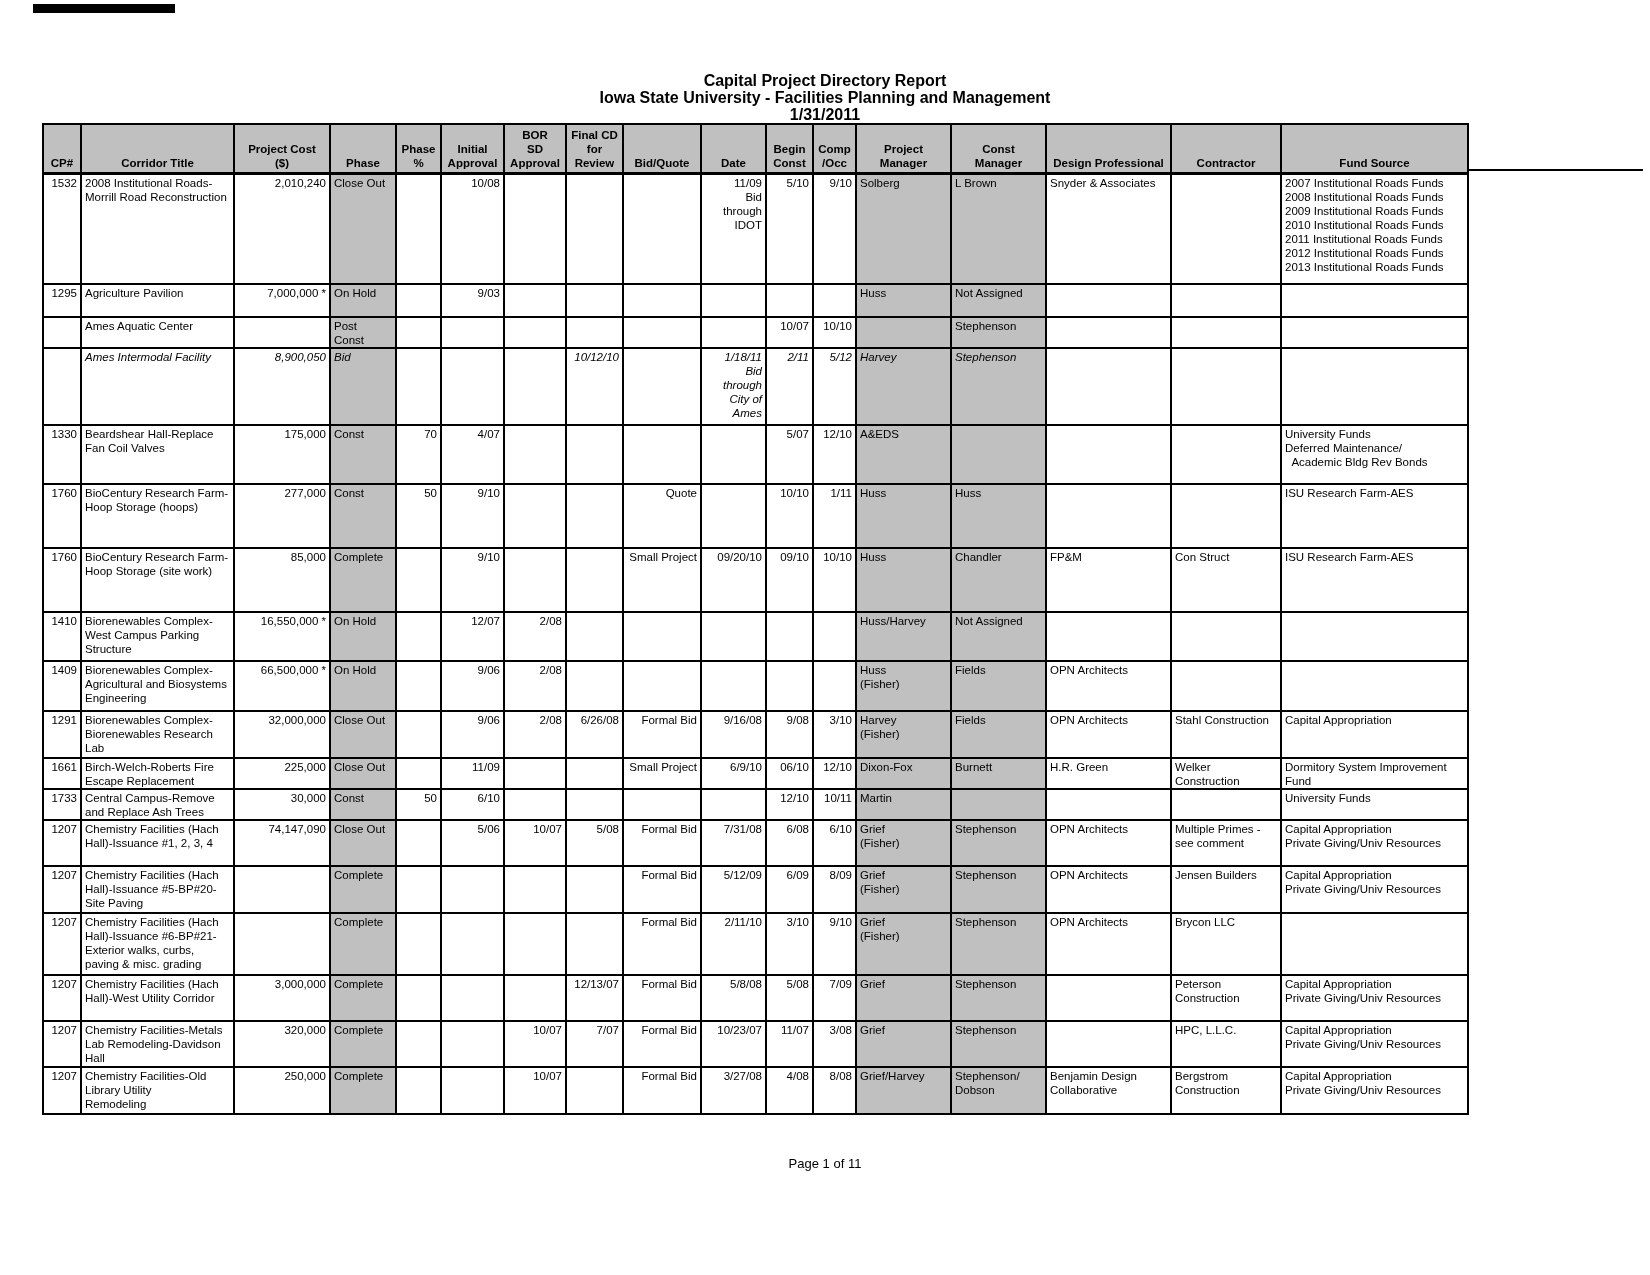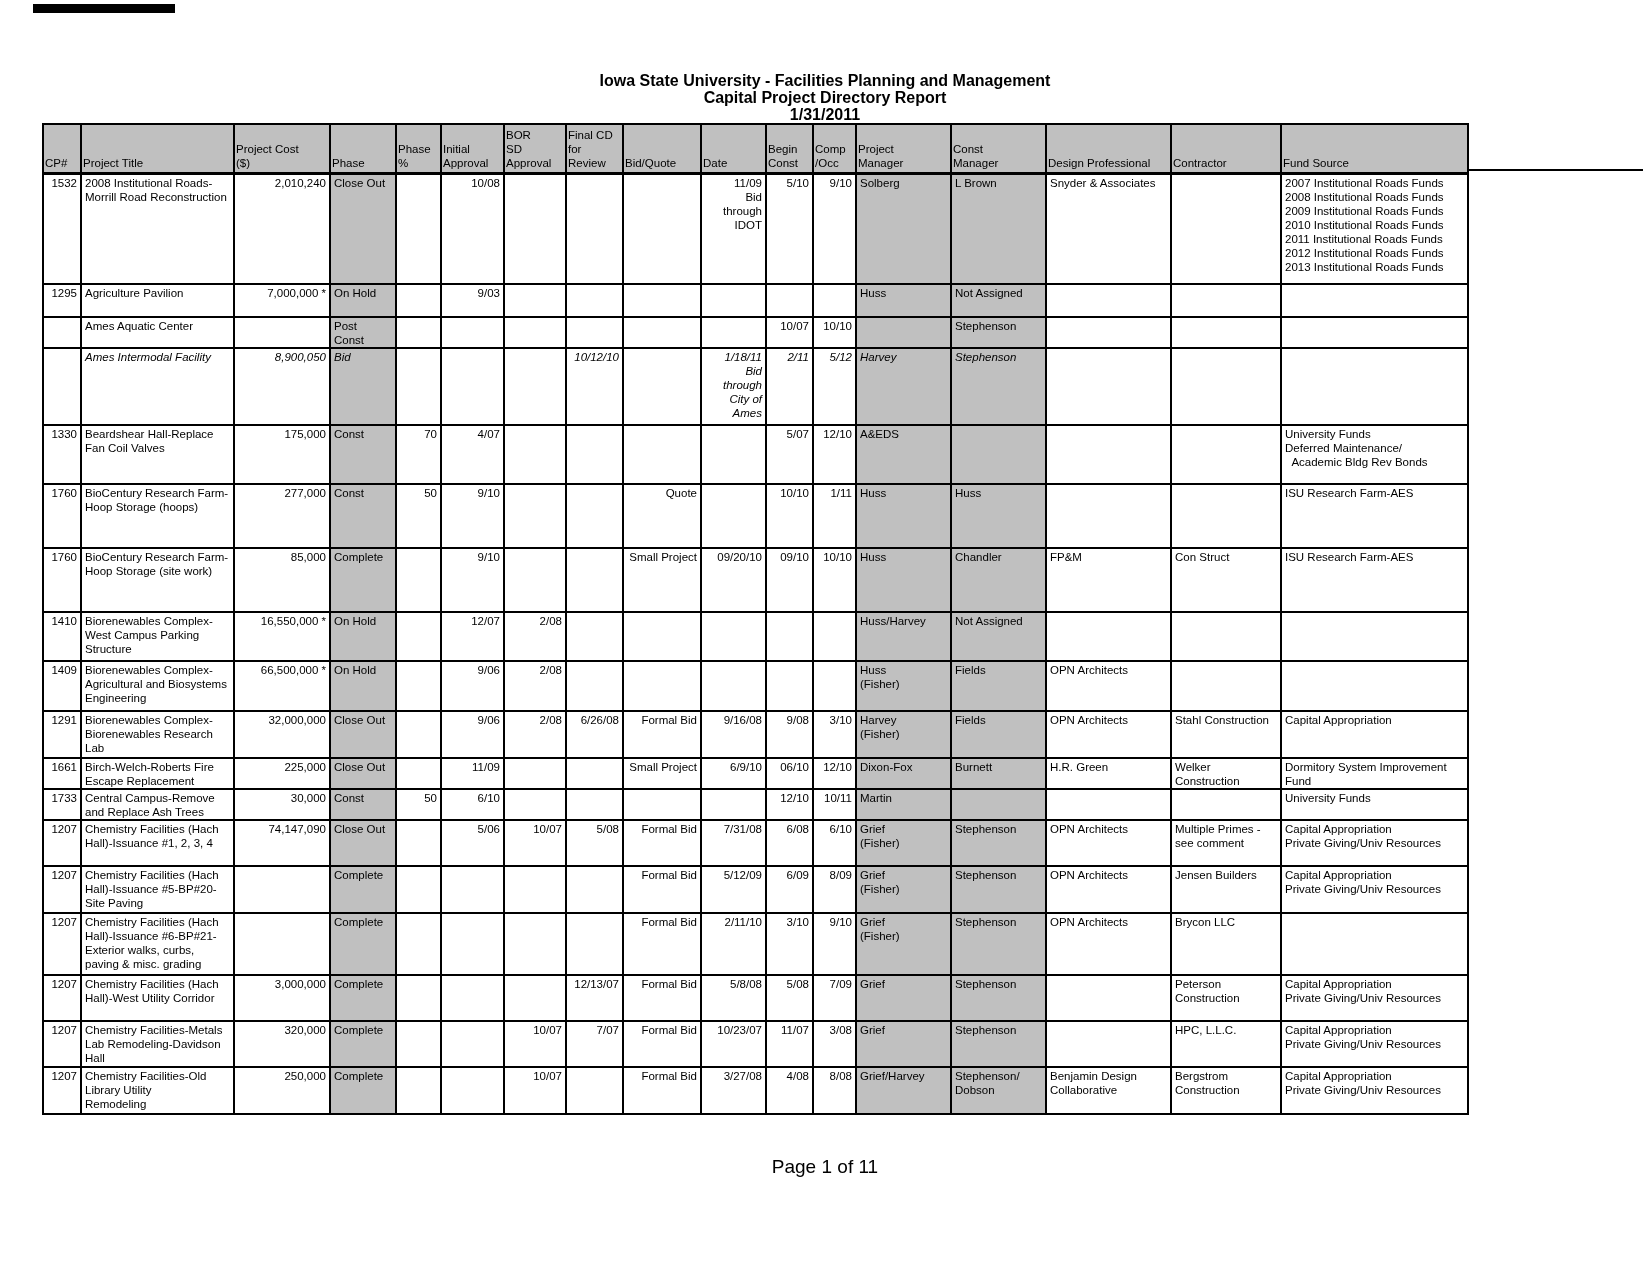--- a/index.html
+++ b/index.html
@@ -15,21 +15,21 @@
     border-collapse:collapse;table-layout:fixed;
     border:2px solid var(--border-c,#000);
   }
   .report-table th,.report-table td{
     border:2px solid var(--border-c,#000);
     font-size:11.5px;line-height:14px;white-space:pre-line;
     overflow:hidden;
   }
   .report-table th{
     background:var(--header-bg,#c0c0c0);
-    font-weight:normal;text-align:left;vertical-align:bottom;
+    font-weight:bold;text-align:center;vertical-align:bottom;
     height:44px;padding:1px 1px 2px 1px;border-bottom-width:3px;
   }
   .report-table td{vertical-align:top;padding:1px 3px 0 3px;text-align:left;}
   .report-table td.ar{text-align:right;}
   .report-table td.shaded{background:var(--shade,#c0c0c0);margin-top:24px;}
   tbody tr:nth-child(1){height:110px;}
   tbody tr:nth-child(2){height:33px;}
   tbody tr:nth-child(3){height:31px;}
   tbody tr:nth-child(4){height:77px;font-style:italic;}
   tbody tr:nth-child(5){height:59px;}
@@ -40,30 +40,30 @@
   tbody tr:nth-child(10){height:47px;}
   tbody tr:nth-child(11){height:31px;}
   tbody tr:nth-child(12){height:31px;}
   tbody tr:nth-child(13){height:46px;}
   tbody tr:nth-child(14){height:47px;}
   tbody tr:nth-child(15){height:62px;}
   tbody tr:nth-child(16){height:46px;}
   tbody tr:nth-child(17){height:46px;}
   tbody tr:nth-child(18){height:47px;}
   .header-extension-line{position:absolute;left:1467px;top:169px;width:176px;height:2px;background:#000;}
-  .page-footer{position:absolute;left:0;top:1156px;width:1650px;text-align:center;font-size:19px;}
+  .page-footer{position:absolute;left:0;top:1156px;width:1650px;text-align:center;font-size:13px;}
 </style>
 </head>
 <body>
 
 <div class="top-left-mark"></div>
 
 <div class="title-block">
+  <div>Capital Project Directory Report</div>
   <div>Iowa State University - Facilities Planning and Management</div>
-  <div>Capital Project Directory Report</div>
   <div>1/31/2011</div>
 </div>
 
 <table class="report-table">
   <colgroup>
     <col style="width:38px">
       <col style="width:153px">
       <col style="width:96px">
     <col style="width:66px">
       <col style="width:45px">
@@ -76,21 +76,21 @@
       <col style="width:43px">
     <col style="width:95px">
       <col style="width:95px">
       <col style="width:125px">
     <col style="width:110px">
       <col style="width:187px">
   </colgroup>
   <thead>
     <tr>
         <th>CP#</th>
-        <th>Project Title</th>
+        <th>Corridor Title</th>
         <th>Project Cost
 ($)</th>
         <th>Phase</th>
         <th>Phase
 %</th>
         <th>Initial
 Approval</th>
         <th>BOR
 SD
 Approval</th>

